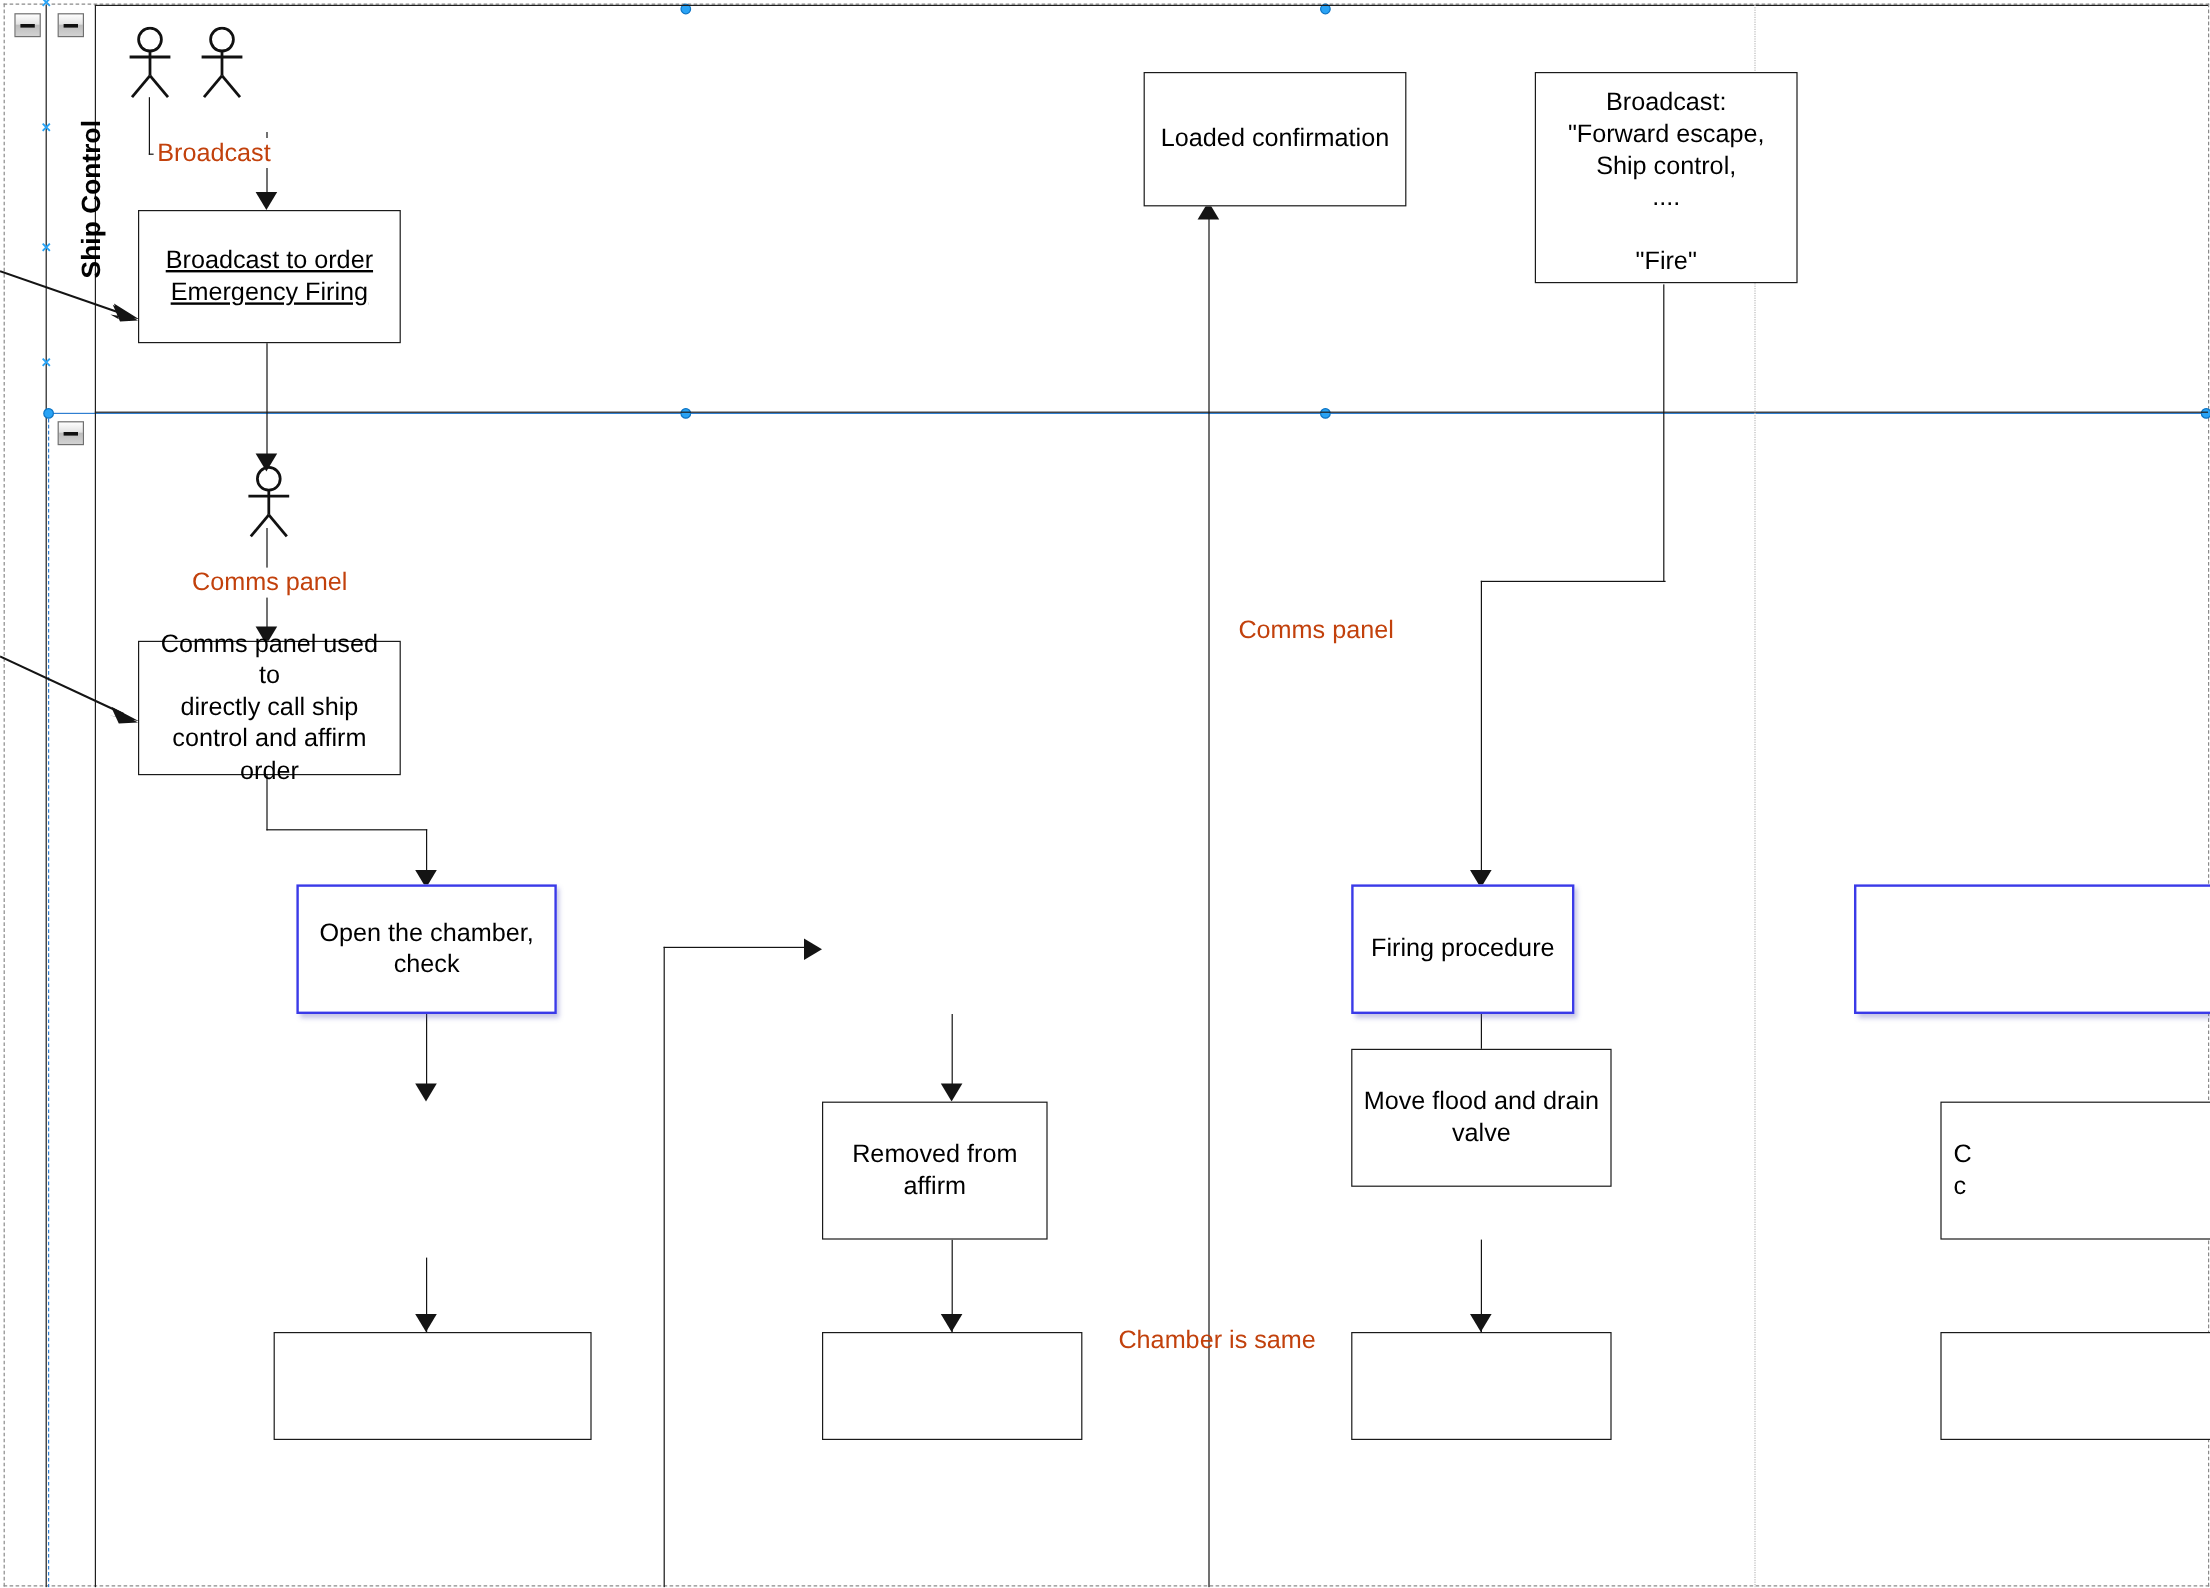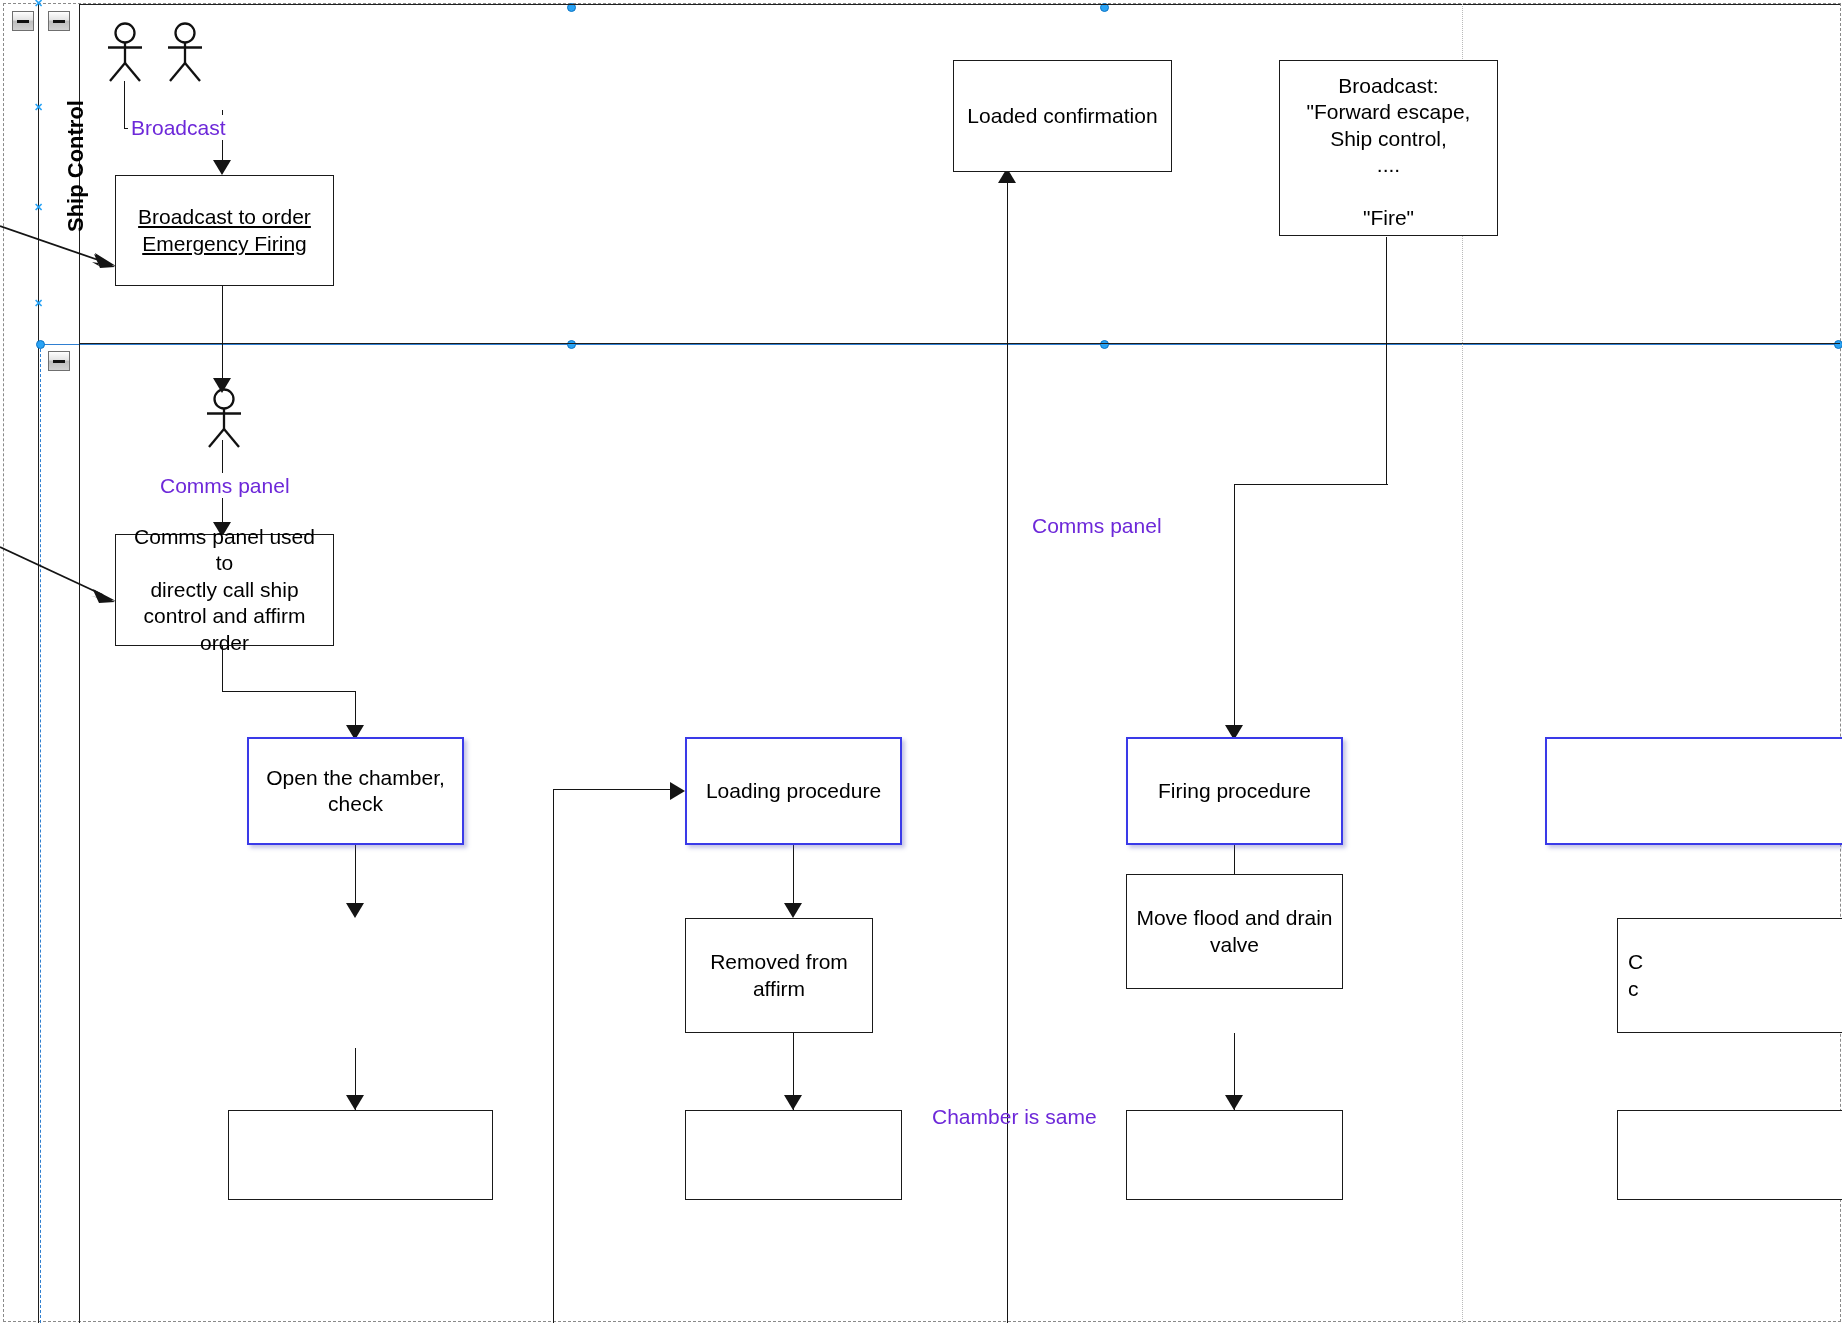--- a/index.html
+++ b/index.html
@@ -117,21 +117,21 @@
   .node .lines{width:100%;}
 
   
   .actor{position:absolute;cursor:pointer;}
 
   
   .edge{position:absolute;pointer-events:none;}
   .edge-label{
     position:absolute;
     font-size:21px;
-    color:#6d28d9;
+    color:#c2410c;
     background:#ffffff;
     padding:0 3px;
     white-space:nowrap;
     line-height:1.2;
   }
   .edge-label.nobg{background:transparent;}
 
   .v-line{position:absolute;width:0;border-left:1.7px solid #141414;}
   .h-line{position:absolute;height:0;border-top:1.7px solid #141414;}
 
@@ -316,27 +316,22 @@
     </div>
   </div>
 
   <div class="node blue" style="left:247px;top:737px;width:217px;height:108px;">
     <div class="lines">
       <div>Open the chamber,</div>
       <div>check</div>
     </div>
   </div>
 
-  <div class="node blue" style="left:685px;top:737px;width:217px;height:108px;">
-    <div class="lines">
-      <div>Loading procedure</div>
-    </div>
-  </div>
-
-  <div class="node blue" style="left:1126px;top:737px;width:217px;height:108px;">
+
+  <div class="node blue" style="left:1126px;top:737px;width:186px;height:108px;">
     <div class="lines">
       <div>Firing procedure</div>
     </div>
   </div>
 
   <div class="node blue" style="left:1545px;top:737px;width:300px;height:108px;">
     <div class="lines">
       <div></div>
     </div>
   </div>

